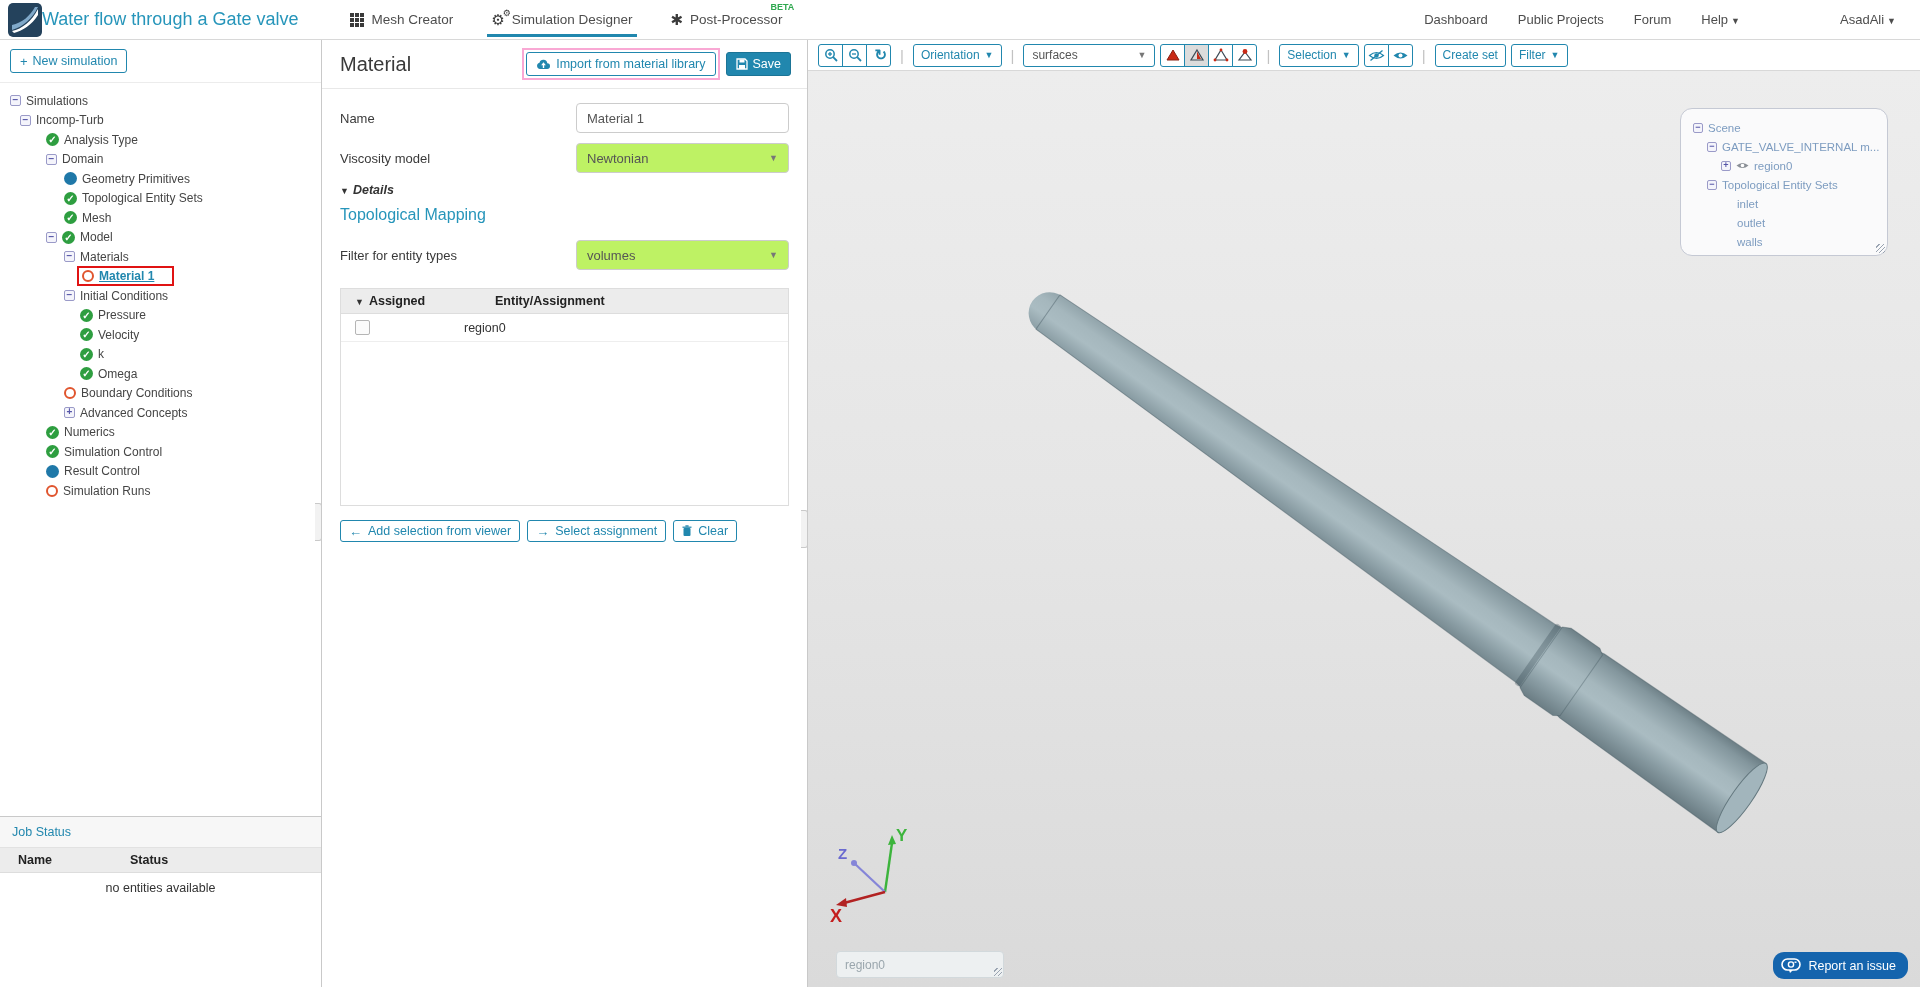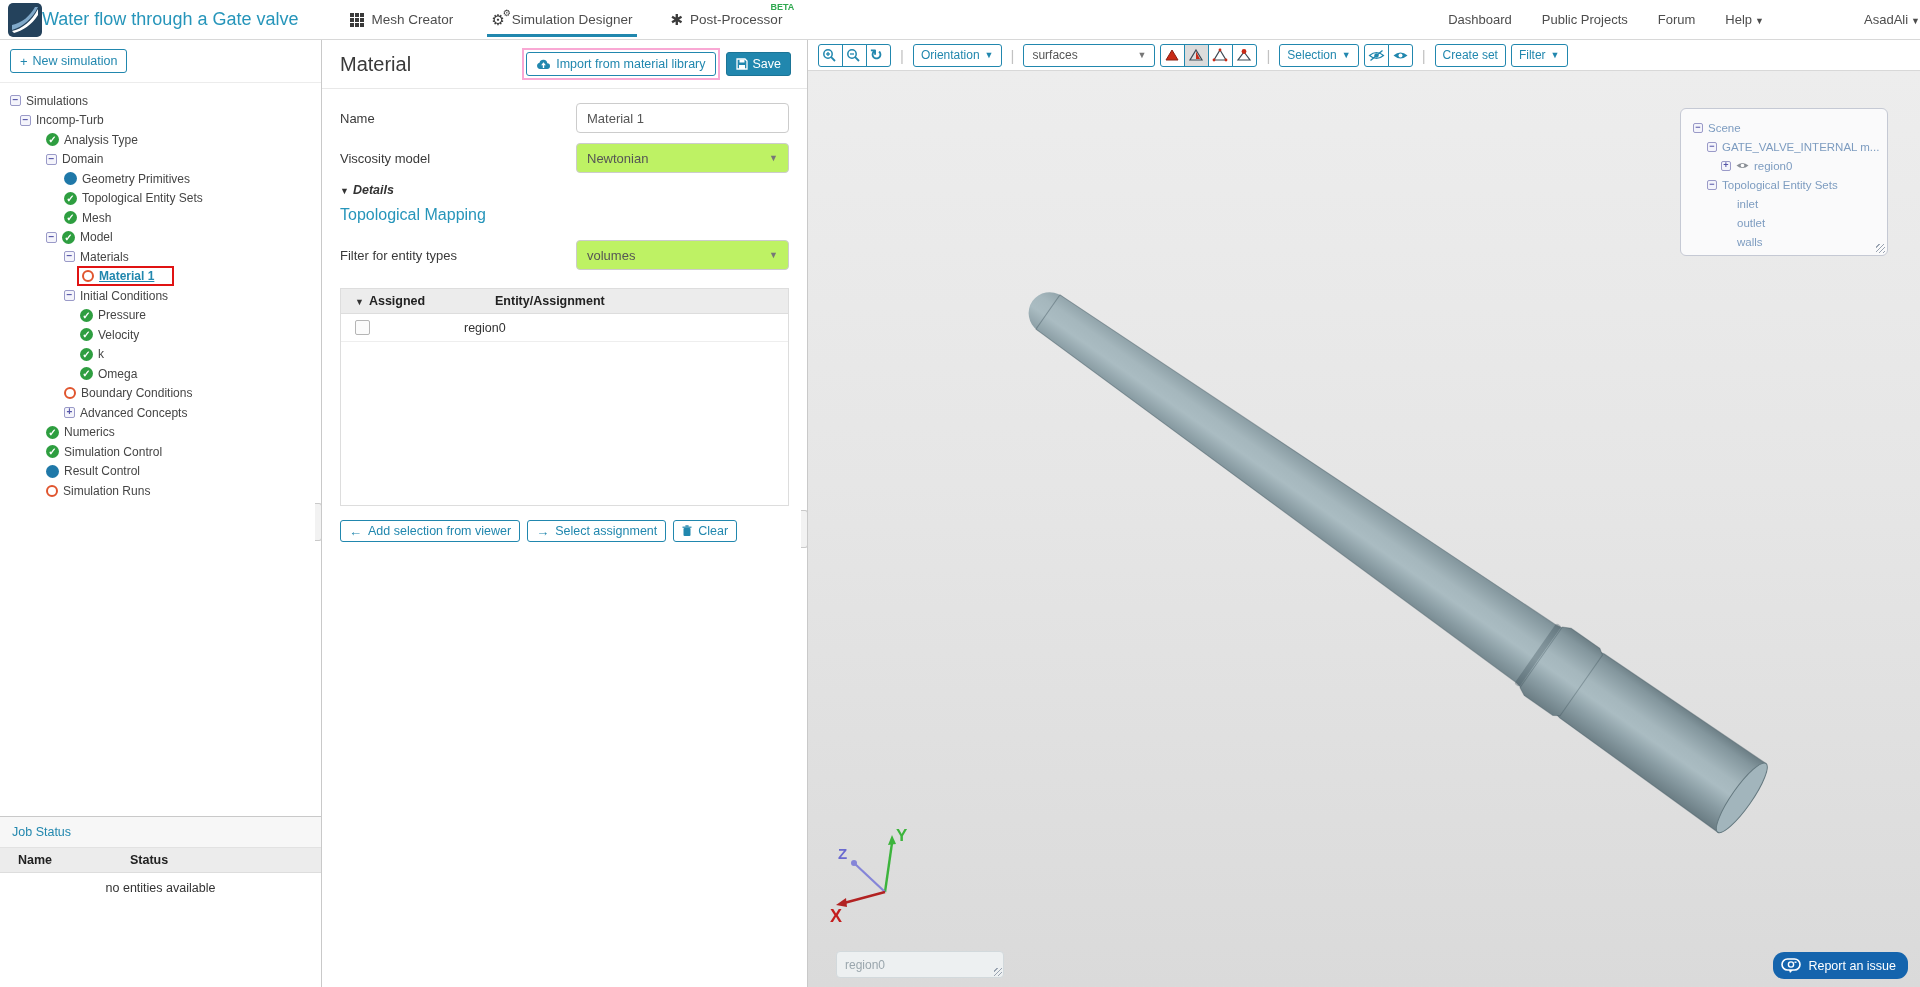--- a/index.html
+++ b/index.html
@@ -15,21 +15,21 @@
   .tab { position:relative; display:flex; align-items:center; gap:7px; height:100%;
     font-size:13.5px; color:#4d4d4d; cursor:pointer; }
   .tab .ticon { color:#3a3a3a; font-size:15px; line-height:1; }
   .tab.active::after { content:""; position:absolute; left:-4px; right:-4px; bottom:2px;
     height:3px; background:#2187ae; }
   .beta { position:absolute; top:2px; right:-12px; font-size:9px; font-weight:bold; color:#2fa84f; }
   .grid-icon { display:inline-grid; grid-template-columns:repeat(3,4px); grid-template-rows:repeat(3,4px); gap:1px; }
   .grid-icon i { background:#3a3a3a; }
   .gear2 { position:relative; font-size:15px; }
   .gear2::after { content:"⚙"; position:absolute; font-size:9px; top:-3px; right:-6px; }
-  .hnav { margin-left:auto; display:flex; align-items:center; gap:30px; 
+  .hnav { margin-left:auto; display:flex; align-items:center; gap:30px; margin-right:24px;
     font-size:13px; color:#4d4d4d; }
   .hnav .hitem { cursor:pointer; white-space:nowrap; }
   .hnav .caret { font-size:9px; color:#4d4d4d; margin-left:3px; }
   .hnav .spacer { width:40px; }
 
   
   .sidebar { position:absolute; top:40px; left:0; width:322px; bottom:0; background:#fff;
     border-right:1px solid #c9c9c9; display:flex; flex-direction:column; }
   .newsim-row { padding:9px 10px; border-bottom:1px solid #ececec; }
   .btn-outline { display:inline-flex; align-items:center; gap:5px; border:1px solid #2187ae;
@@ -103,41 +103,41 @@
   .actions { margin-top:14px; display:flex; gap:7px; }
   .abtn { display:inline-flex; align-items:center; gap:6px; border:1px solid #2187ae; color:#2187ae;
     background:#fff; border-radius:3px; font-size:12.5px; padding:3px 8px; cursor:pointer; font-family:inherit; }
   .aicon { font-size:13px; line-height:1; }
 
   
   .viewer { position:absolute; top:40px; left:808px; right:0; bottom:0; }
   .vtoolbar { position:absolute; top:0; left:0; right:0; height:31px; background:#fff;
     border-bottom:1px solid #d8d8d8; display:flex; align-items:center; padding-left:10px; gap:5px; }
   .tbtn { height:23px; min-width:25px; border:1px solid #2187ae; border-radius:3px; background:#fff;
-    color:#2187ae; display:inline-flex; align-items:center; justify-content:flex-start; font-size:12px;
+    color:#2187ae; display:inline-flex; align-items:center; justify-content:flex-end; font-size:12px;
     padding:0 7px; cursor:pointer; gap:5px; white-space:nowrap; font-family:inherit; }
   .tbtn.iconbtn { padding:0 3px; }
   .tbtn .bcaret { font-size:9px; }
   .tbtn.active { background:#dcdcdc; }
   .vsep { color:#c2c2c2; font-size:15px; margin:0 4px; }
   .tselect { width:132px; height:23px; border:1px solid #2187ae; border-radius:3px; background:#fff;
     display:flex; align-items:center; padding:0 8px; font-size:12px; color:#555; cursor:pointer; }
   .tselect .scaret { margin-left:auto; font-size:9px; color:#777; }
   .bgroup { display:flex; }
   .bgroup .tbtn { border-radius:0; margin-left:-1px; }
   .bgroup .tbtn:first-child { border-radius:3px 0 0 3px; margin-left:0; }
   .bgroup .tbtn:last-child { border-radius:0 3px 3px 0; }
   .refresh-glyph::before { content:"↻"; font-size:15px; font-weight:bold; }
 
   .vcanvas { position:absolute; top:31px; left:0; right:0; bottom:0;
     background:linear-gradient(180deg,#ededed 0%, #e6e6e6 45%, #dadada 100%); overflow:hidden; }
 
   
   .scene { position:absolute; top:37px; right:32px; width:208px; height:148px;
-    background:rgba(252,252,253,0.88); border:1px solid #c5c9d4; border-radius:6px;
+    background:rgba(252,252,253,0.88); border:1px solid #c5c9d4; border-radius:12px;
     padding:9px 8px; font-size:11.5px; color:#7d9cc0; }
   .srow { display:flex; align-items:center; gap:5px; height:19px; white-space:nowrap; cursor:pointer; }
   .slv0{padding-left:4px}.slv1{padding-left:18px}.slv2{padding-left:32px}.sleaf{padding-left:48px}
   .scene .exp { width:10px; height:10px; }
   .scene .exp::before { font-size:9px; top:-2px; }
   .scene-grip { position:absolute; right:2px; bottom:2px; width:9px; height:9px;
     background:repeating-linear-gradient(135deg, transparent 0 2px, #9aa4b2 2px 3px); cursor:nwse-resize; }
 
   
   .region-box { position:absolute; left:28px; bottom:9px; width:168px; height:27px;

